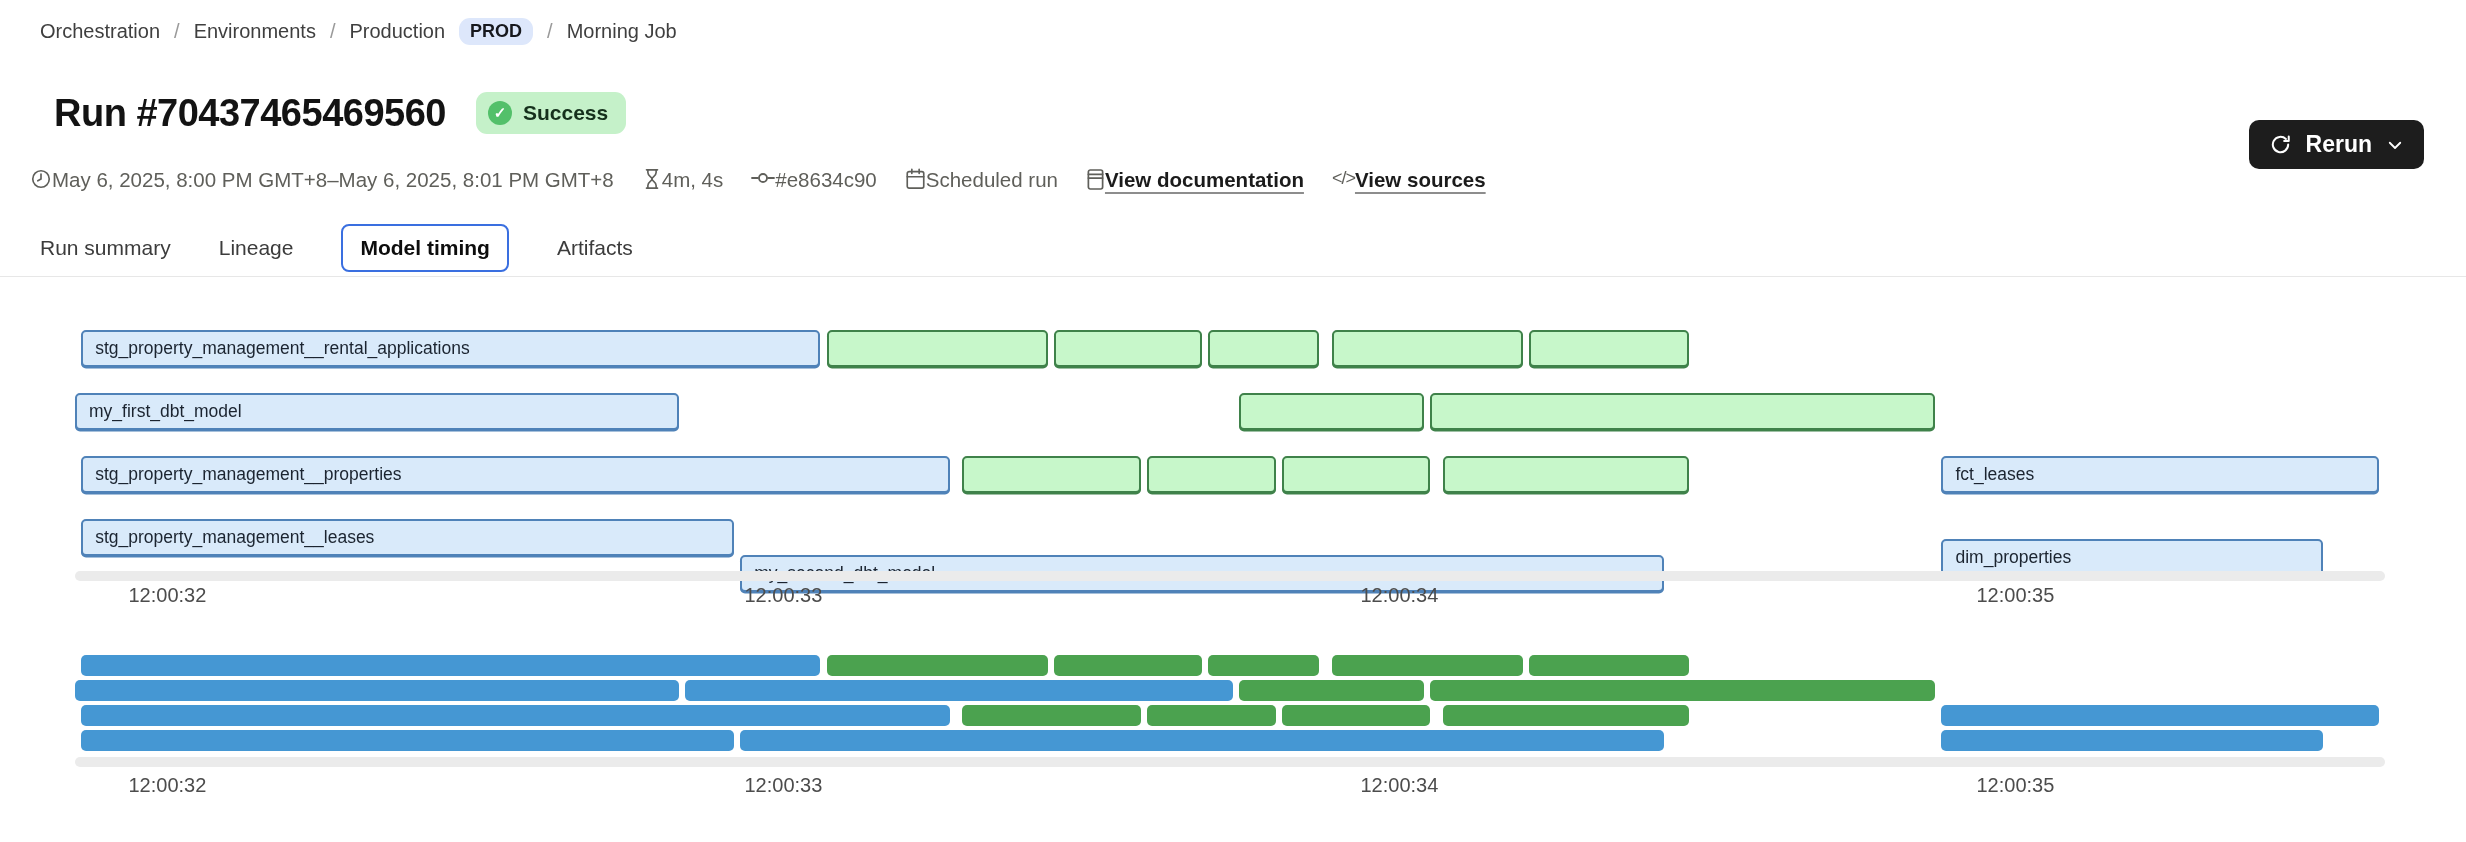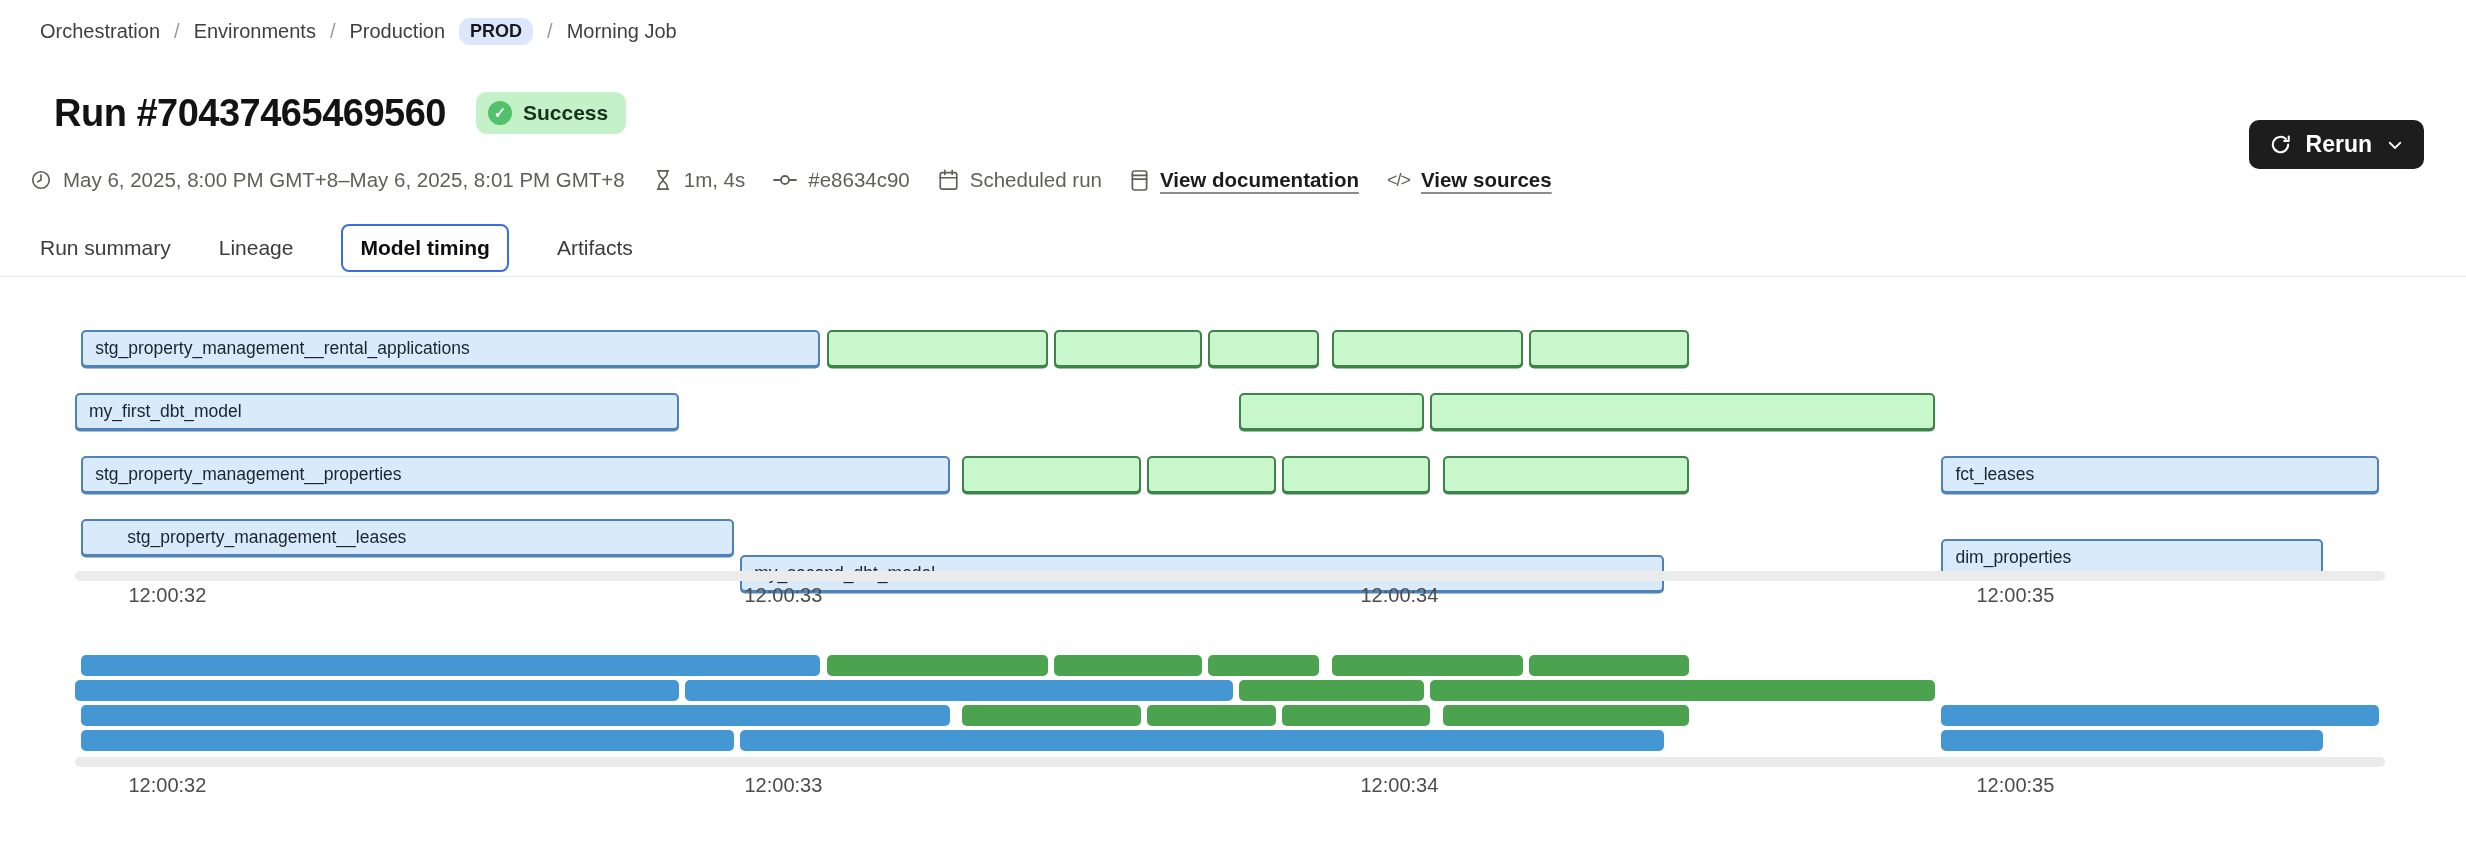--- a/index.html
+++ b/index.html
@@ -17,21 +17,21 @@
   .prod-badge { background:var(--badge_prod_bg); color:#16181d; font-weight:700; font-size:18px; padding:3px 11px; border-radius:11px; }
 
   
   .title-row { position:absolute; left:54px; top:92px; display:flex; align-items:flex-start; gap:30px; }
   .run-title { font-size:38px; font-weight:700; color:#131313; letter-spacing:-0.5px; }
   .success-badge { display:flex; align-items:center; gap:11px; background:var(--success_bg); border-radius:11px; padding:9px 18px 9px 12px; font-size:21px; font-weight:600; color:#15301c; }
   .success-circle { width:24px; height:24px; border-radius:50%; background:var(--success_icon); display:flex; align-items:center; justify-content:center; color:#fff; font-size:15px; font-weight:700; }
 
   
   .meta-row { position:absolute; left:30px; top:168px; display:flex; align-items:center; gap:28px; font-size:20.5px; color:#5f5f5a; }
-  .meta-item { display:flex; align-items:center; gap:11px; white-space:nowrap; }
+  .meta-item { display:flex; gap:0; white-space:nowrap; }
   .meta-item svg { stroke:#5f5f5a; }
   .meta-link { color:#1b1b1b; font-weight:700; text-decoration:underline; text-underline-offset:5px; text-decoration-thickness:2px; text-decoration-color:#8d8d8d; cursor:pointer; }
   .code-glyph { font-size:18px; letter-spacing:-1px; color:#5f5f5a; }
 
   
   .rerun-btn { position:absolute; right:42px; top:120px; height:49px; background:var(--button_bg); color:#fff; border:none; border-radius:10px; display:flex; align-items:center; gap:14px; padding:0 20px; font-size:23px; font-weight:600; font-family:"Liberation Sans",sans-serif; cursor:pointer; }
 
   
   .tabs { position:absolute; left:40px; top:224px; display:flex; align-items:center; gap:48px; font-size:21px; }
   .tab { color:#3c3c3c; font-weight:500; padding:10px 0; cursor:pointer; }
@@ -114,21 +114,21 @@
     </span>
     <span class="meta-item">
       <span style="display:flex;">
         <svg width="20" height="22" viewBox="0 0 20 24" fill="none" stroke-width="1.8" stroke-linecap="round" stroke-linejoin="round">
             <path d="M4 2h12"></path>
             <path d="M4 22h12"></path>
             <path d="M5.5 2v3c0 4 4.5 4.5 4.5 7s-4.5 3-4.5 7v3"></path>
             <path d="M14.5 2v3c0 4-4.5 4.5-4.5 7s4.5 3 4.5 7v3"></path>
           </svg>
       </span>
-      <span>1m, 4s</span>
+      <span>4m, 4s</span>
     </span>
     <span class="meta-item">
       <span style="display:flex;">
         <svg width="24" height="20" viewBox="0 0 24 20" fill="none" stroke-width="1.8" stroke-linecap="round">
             <line x1="1" y1="10" x2="7" y2="10"></line>
             <circle cx="12" cy="10" r="4"></circle>
             <line x1="17" y1="10" x2="23" y2="10"></line>
           </svg>
       </span>
       <span>#e8634c90</span>
@@ -192,21 +192,21 @@
         </div>
         <div class="gbar green" style="left: 38.4%; width: 7.73333%;"></div>
         <div class="gbar green" style="left: 46.4%; width: 5.6%;"></div>
         <div class="gbar green" style="left: 52.2667%; width: 6.4%;"></div>
         <div class="gbar green" style="left: 59.2%; width: 10.6667%;"></div>
         <div class="gbar blue" style="left: 80.8%; width: 18.9333%;">
           <span class="gbar-label">fct_leases</span>
         </div>
       </div>
       <div class="grow">
-        <div class="gbar blue" style="left: 0.266667%; width: 28.2667%; padding-left: 32px;">
+        <div class="gbar blue" style="left: 0.266667%; width: 28.2667%;">
           <span class="gbar-label">stg_property_management__leases</span>
         </div>
         <div class="gbar blue" style="left: 28.8%; width: 40%; margin-top: 36px;">
           <span class="gbar-label">my_second_dbt_model</span>
         </div>
         <div class="gbar blue" style="left: 80.8%; width: 16.5333%; margin-top: 20px;">
           <span class="gbar-label">dim_properties</span>
         </div>
       </div>
     </div>

